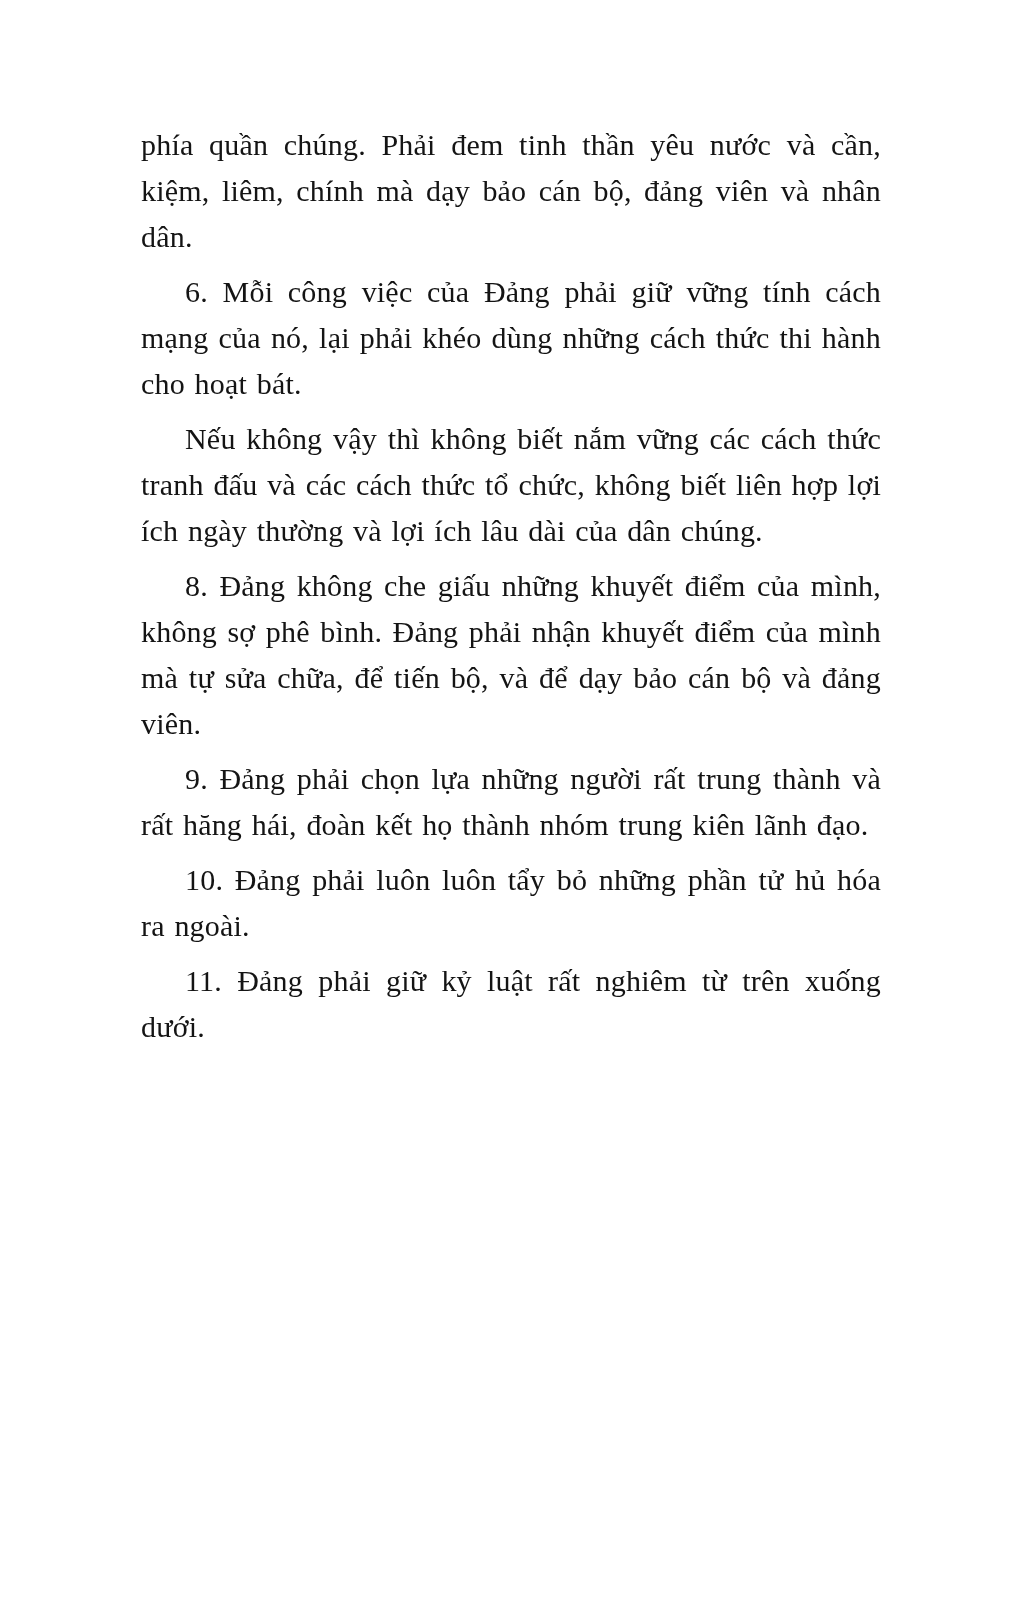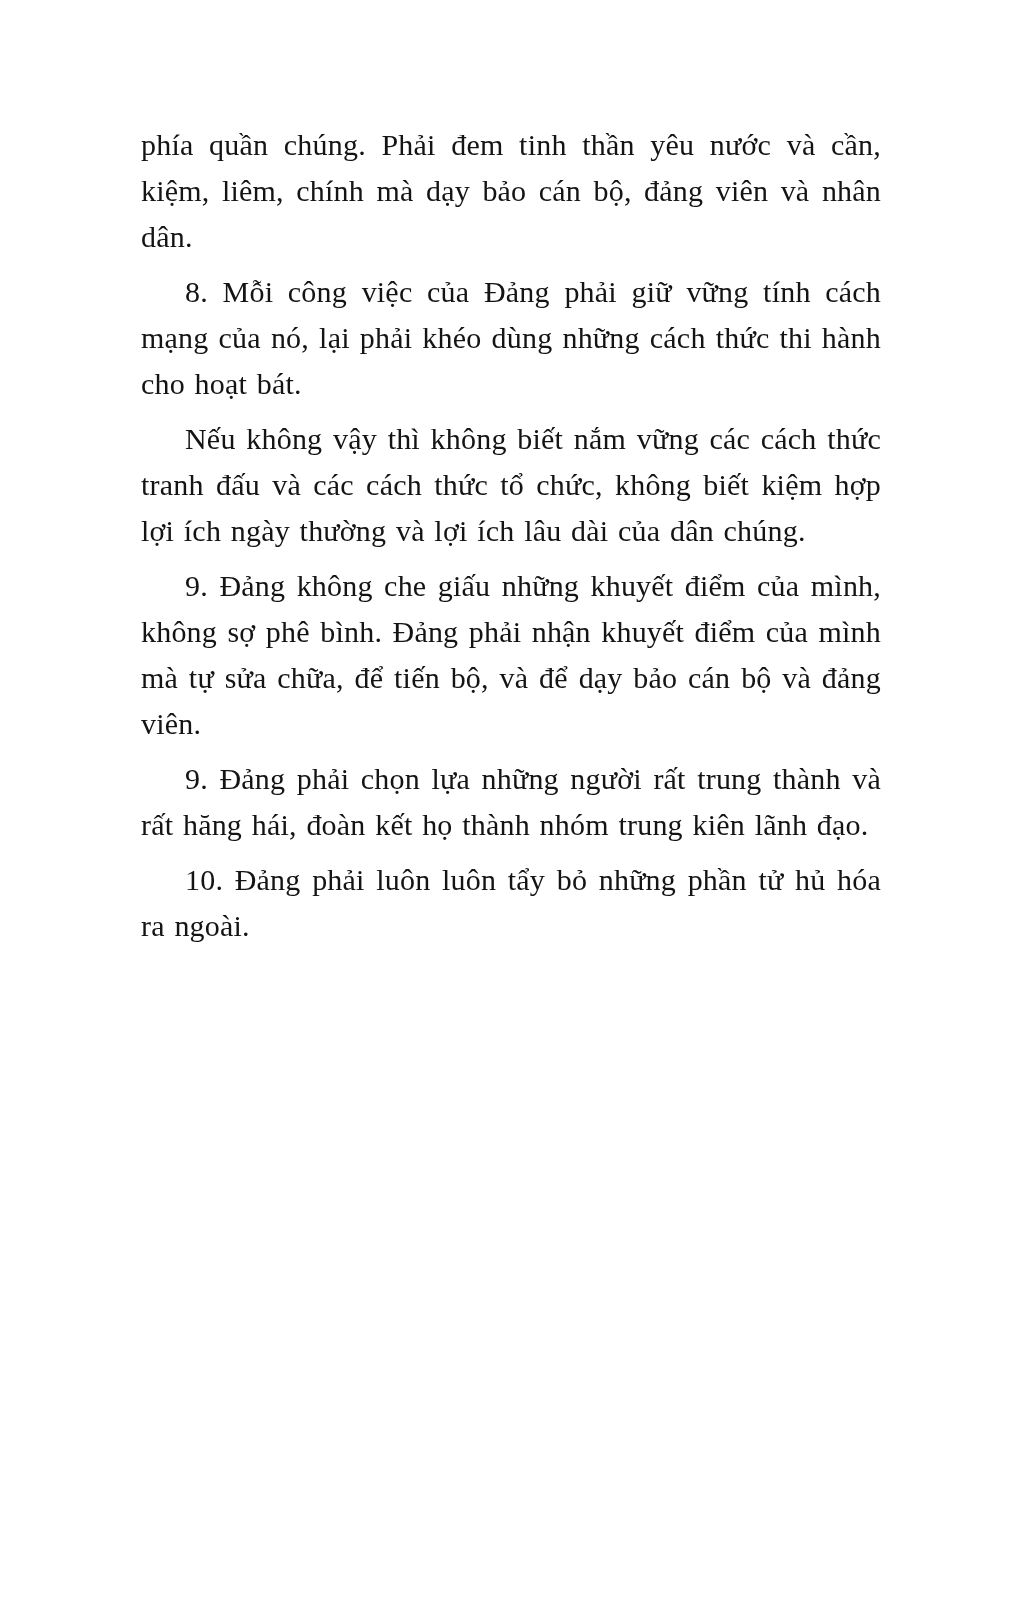--- a/index.html
+++ b/index.html
@@ -44,22 +44,23 @@
     color: #8b5cf6;
     margin-left: 8px;
   }
 </style>
 </head>
 <body>
 
 <div class="page">
   <main class="page-body" id="paragraph-container">
       <p class="para">phía quần chúng. Phải đem tinh thần yêu nước và cần, kiệm, liêm, chính mà dạy bảo cán bộ, đảng viên và nhân dân.</p>
-      <p class="para indent">8. Mỗi công việc của Đảng phải giữ vững tính cách mạng của nó, lại phải khéo dùng những cách thức thi hành cho hoạt bát.</p>
-      <p class="para indent">Nếu không vậy thì không biết nắm vững các cách thức tranh đấu và các cách thức tổ chức, không biết kiệm hợp lợi ích ngày thường và lợi ích lâu dài của dân chúng.</p>
-      <p class="para indent">9. Đảng không che giấu những khuyết điểm của mình, không sợ phê bình. Đảng phải nhận khuyết điểm của mình mà tự sửa chữa, để tiến bộ, và để dạy bảo cán bộ và đảng viên.</p>
+      <p class="para indent">6. Mỗi công việc của Đảng phải giữ vững tính cách mạng của nó, lại phải khéo dùng những cách thức thi hành cho hoạt bát.</p>
+      <p class="para indent">Nếu không vậy thì không biết nắm vững các cách thức tranh đấu và các cách thức tổ chức, không biết liên hợp lợi ích ngày thường và lợi ích lâu dài của dân chúng.</p>
+      <p class="para indent">8. Đảng không che giấu những khuyết điểm của mình, không sợ phê bình. Đảng phải nhận khuyết điểm của mình mà tự sửa chữa, để tiến bộ, và để dạy bảo cán bộ và đảng viên.</p>
       <p class="para indent">9. Đảng phải chọn lựa những người rất trung thành và rất hăng hái, đoàn kết họ thành nhóm trung kiên lãnh đạo.</p>
       <p class="para indent">10. Đảng phải luôn luôn tẩy bỏ những phần tử hủ hóa ra ngoài.</p>
+      <p class="para indent">11. Đảng phải giữ kỷ luật rất nghiêm từ trên xuống dưới.</p>
     </main>
   <footer class="page-footer">
     <span class="page-number">34</span>
   </footer>
 </div>
 
 </body></html>

